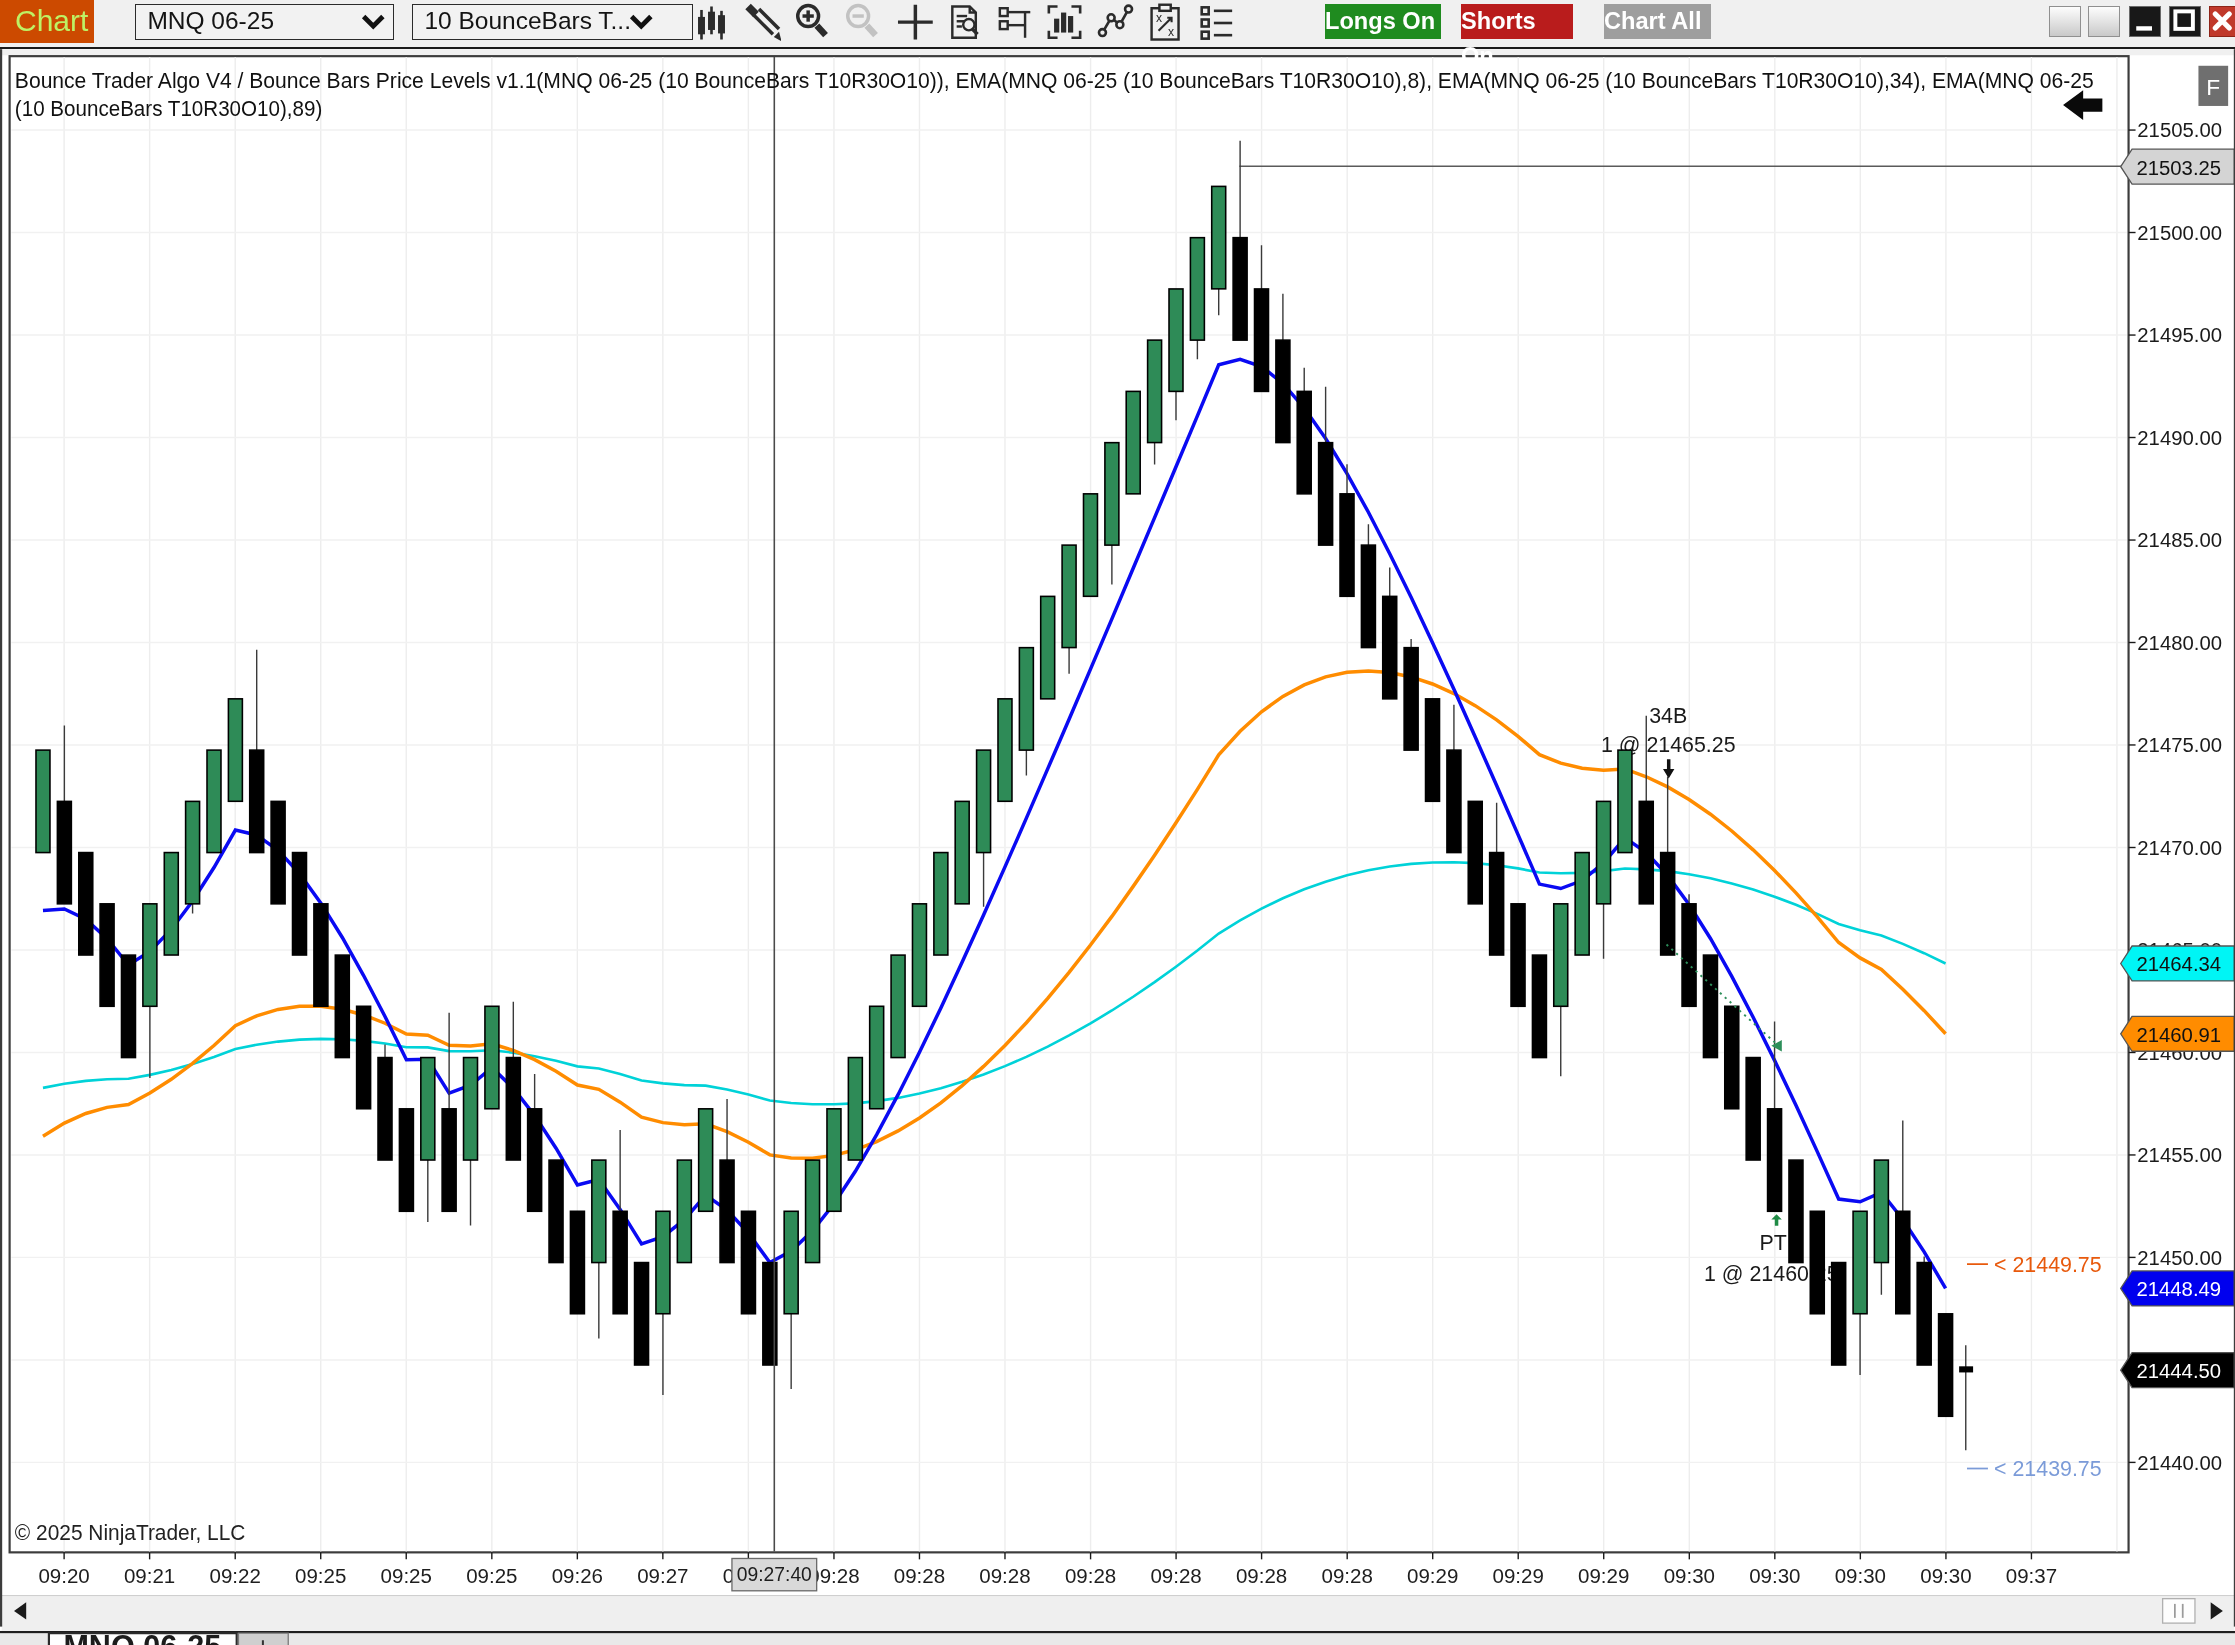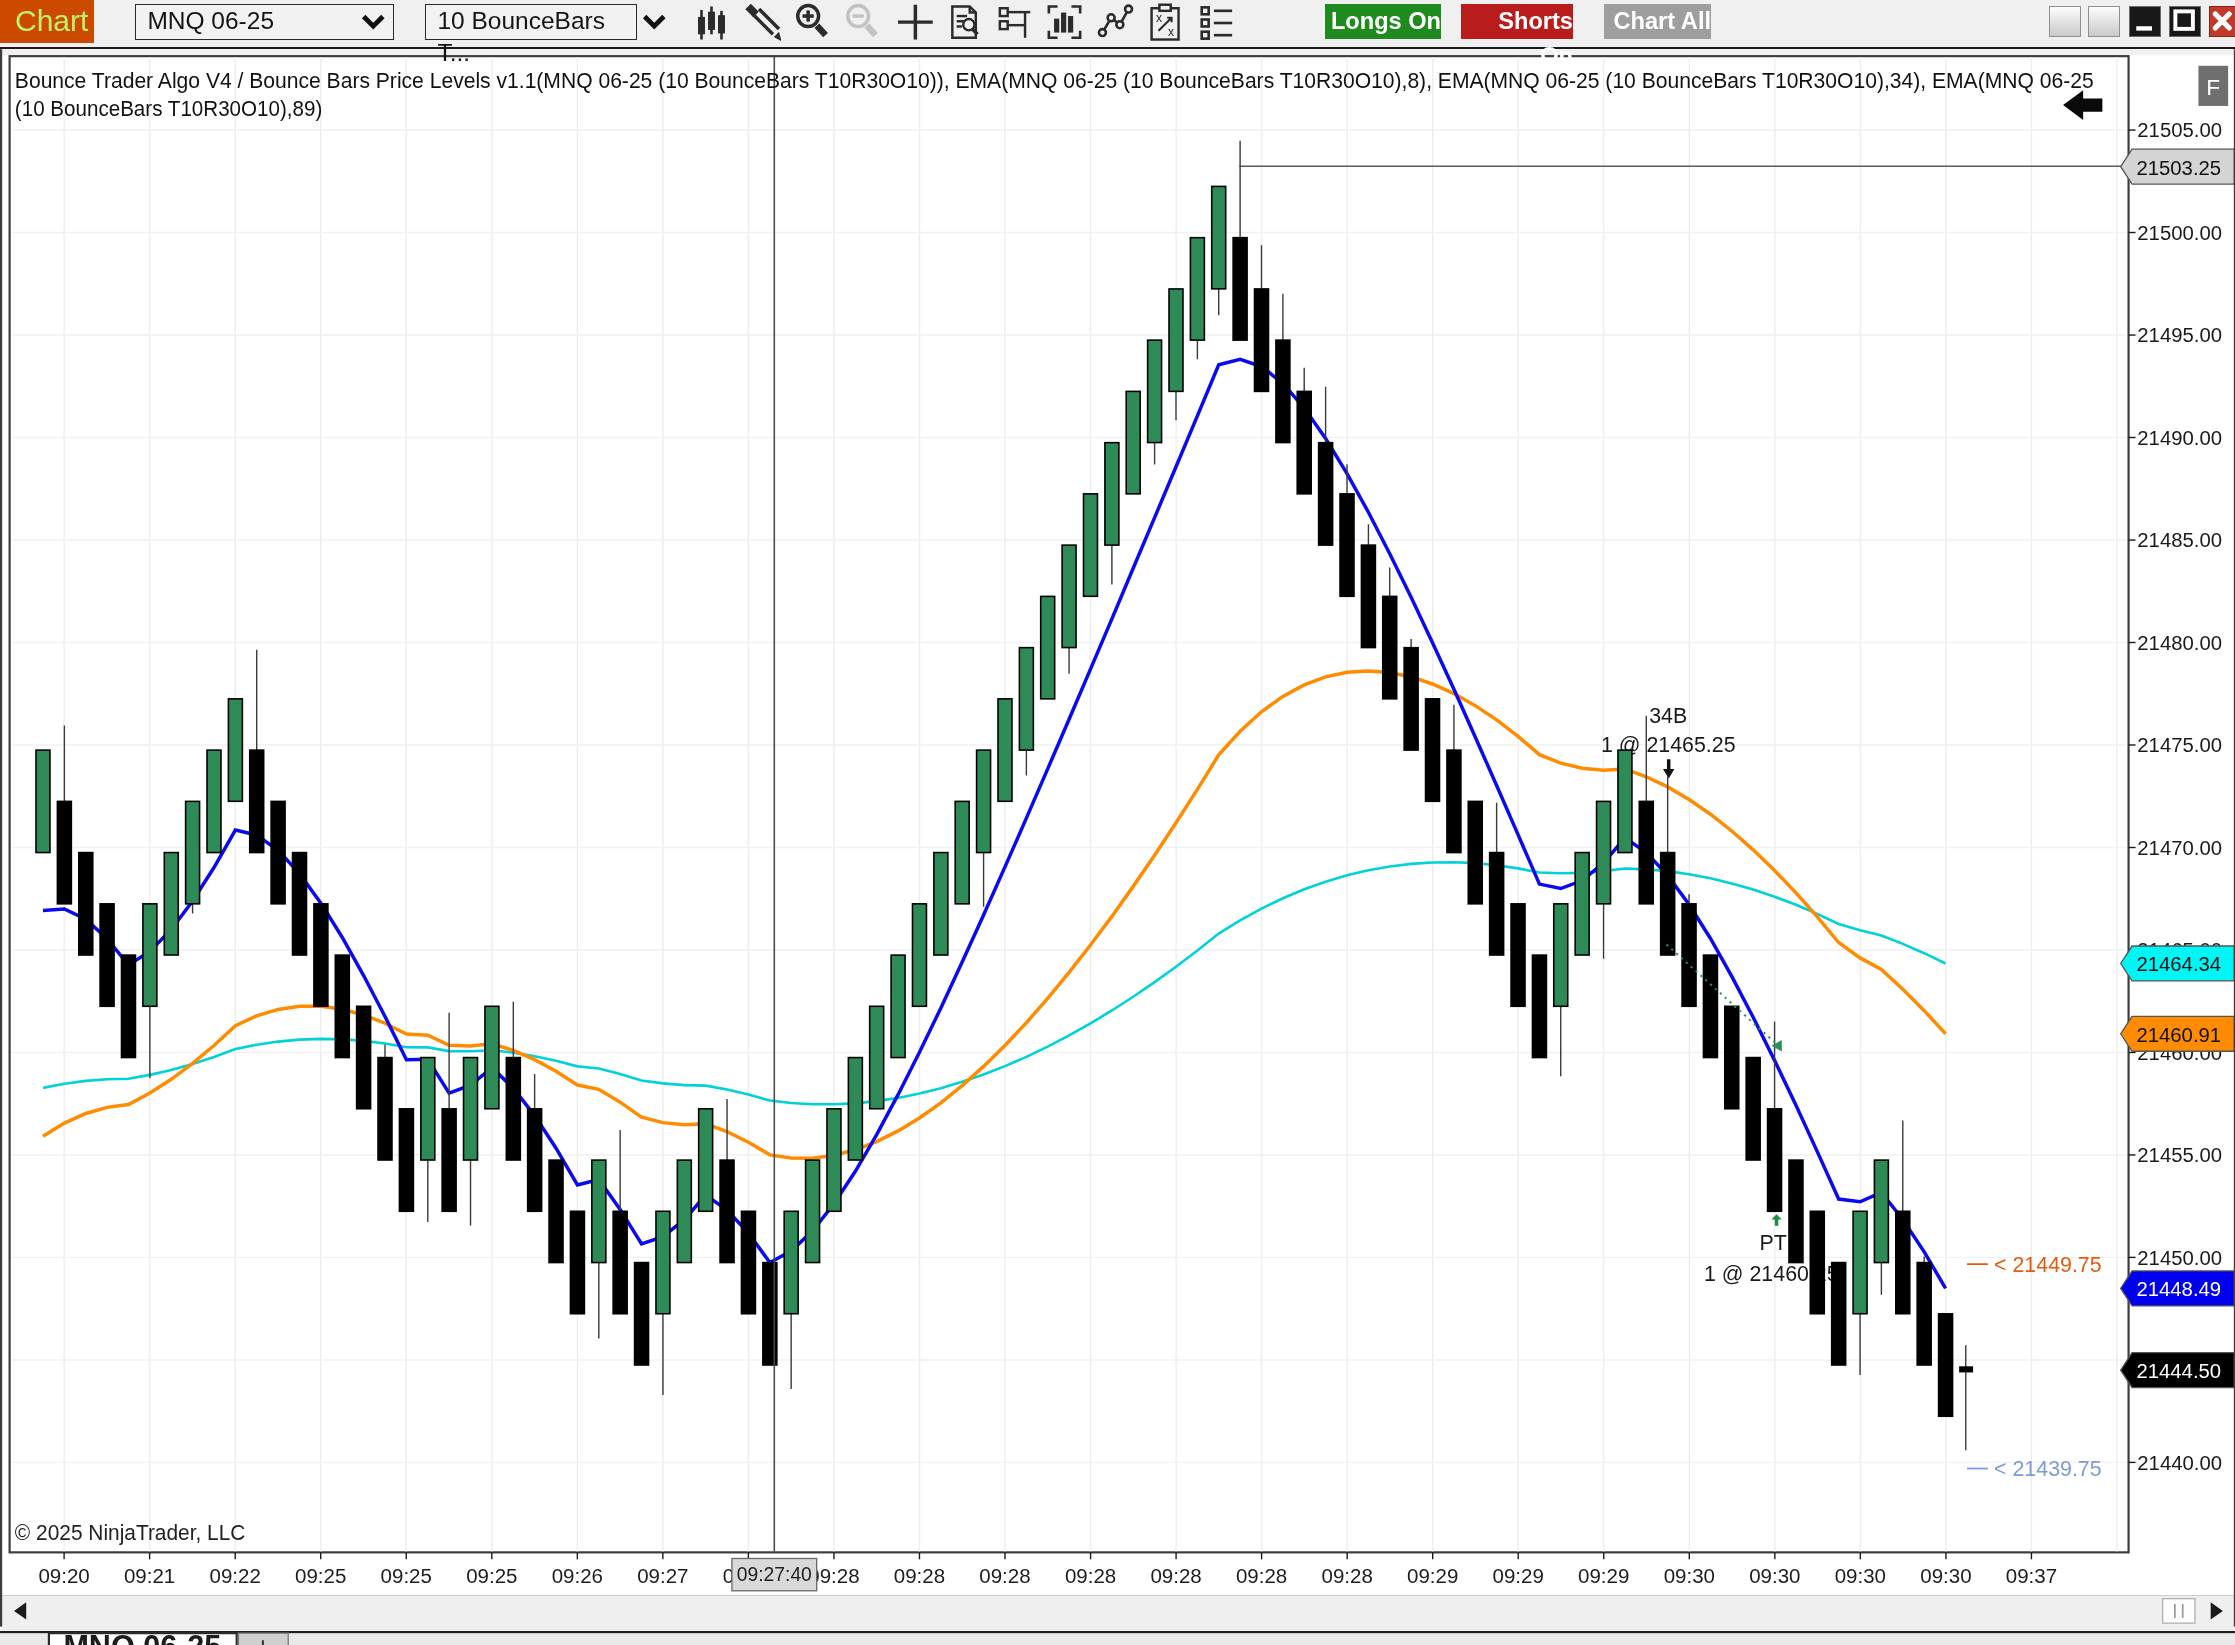--- a/index.html
+++ b/index.html
@@ -1,27 +1,27 @@
 <!DOCTYPE html>
 <html style="font-size:14px"><head><meta charset="utf-8"><style>
 *{margin:0;padding:0;box-sizing:border-box}
 body{width:2236px;height:1646px;font-family:"Liberation Sans",sans-serif;background:#fff;overflow:hidden}
 .toolbar{position:relative;width:2236px;height:49px;background:#f0f0f0;border-bottom:2.2px solid #1a1a1a}
 .charttab{position:absolute;left:0;top:0;width:94px;height:43px;background:#cc4a00;color:#bef264;font-size:30px;line-height:42px;padding-left:15px}
 .dd{position:absolute;top:3.5px;height:36px;background:#f2f2f2;border:1.7px solid #2b2b2b;font-size:24.5px;line-height:32px;color:#141414;padding-left:11.4px}
-.btn{position:absolute;top:3.5px;height:35px;color:#fff;font-size:23.6px;font-weight:bold;text-align:right}
+.btn{position:absolute;top:3.5px;height:35px;color:#fff;font-size:23.6px;font-weight:bold;text-align:left}
 .wbtn{position:absolute;top:6.1px;width:32px;height:31px}
 </style></head>
 <body>
 <div class="toolbar">
   <div class="charttab">Chart</div>
   <div class="dd" style="left:135px;width:259px">MNQ 06-25<svg style="position:absolute;left:225px;top:8.7px" width="24.5" height="17.5" viewBox="0 0 28 20">
         <path d="M3 4 L14 15 L25 4" fill="none" stroke="#111" stroke-width="5.5"></path>
       </svg></div>
-  <div class="dd" style="left:425px;width:212px">10 BounceBars T...<svg style="position:absolute;left:216px;top:8.7px" width="24.5" height="17.5" viewBox="0 0 28 20">
+  <div class="dd" style="left:412px;width:281px">10 BounceBars T...<svg style="position:absolute;left:216px;top:8.7px" width="24.5" height="17.5" viewBox="0 0 28 20">
         <path d="M3 4 L14 15 L25 4" fill="none" stroke="#111" stroke-width="5.5"></path>
       </svg></div>
   <svg style="position:absolute;left:693px;top:2.6px" width="37" height="40" viewBox="0 0 42 46">
       <g stroke="#2b2b2b" fill="#2b2b2b">
         <line x1="9.5" y1="8" x2="9.5" y2="42" stroke-width="3"></line>
         <rect x="5.5" y="16" width="8" height="20" stroke="none"></rect>
         <line x1="21" y1="4" x2="21" y2="36" stroke-width="3"></line>
         <rect x="17" y="10" width="8" height="21" stroke="none"></rect>
         <line x1="32.5" y1="9" x2="32.5" y2="42" stroke-width="3"></line>
         <rect x="28.5" y="14" width="8" height="21" stroke="none"></rect>

